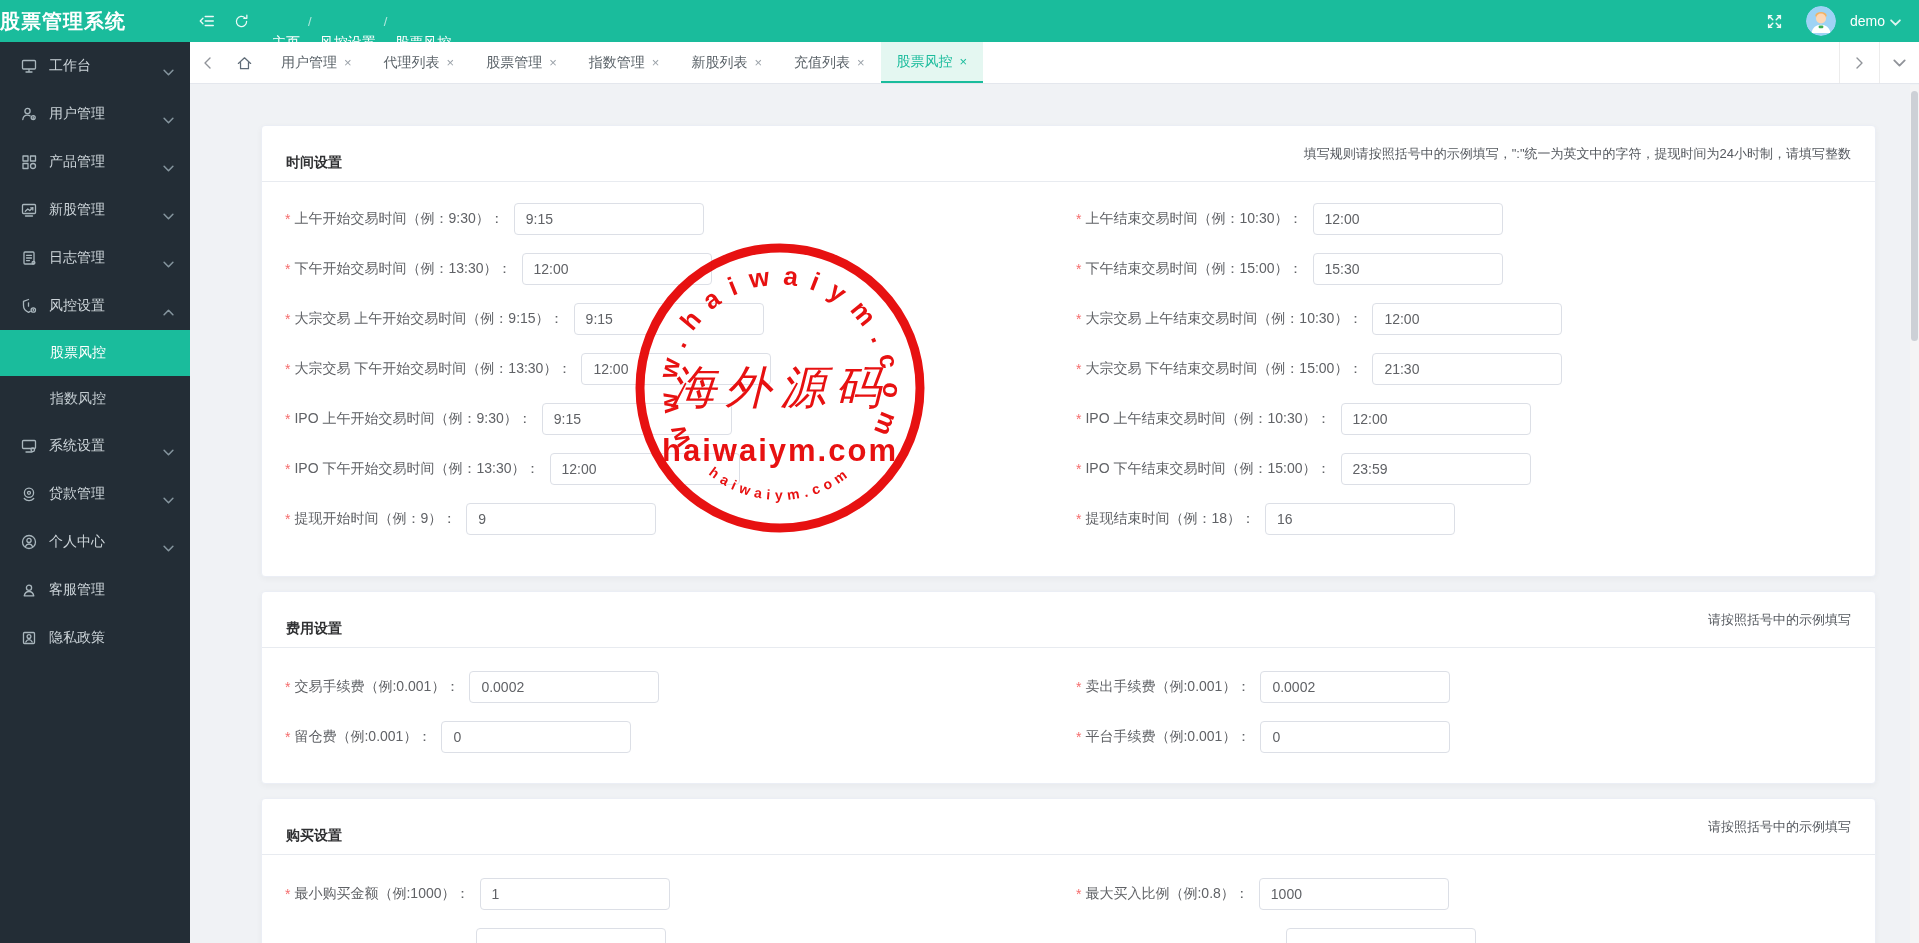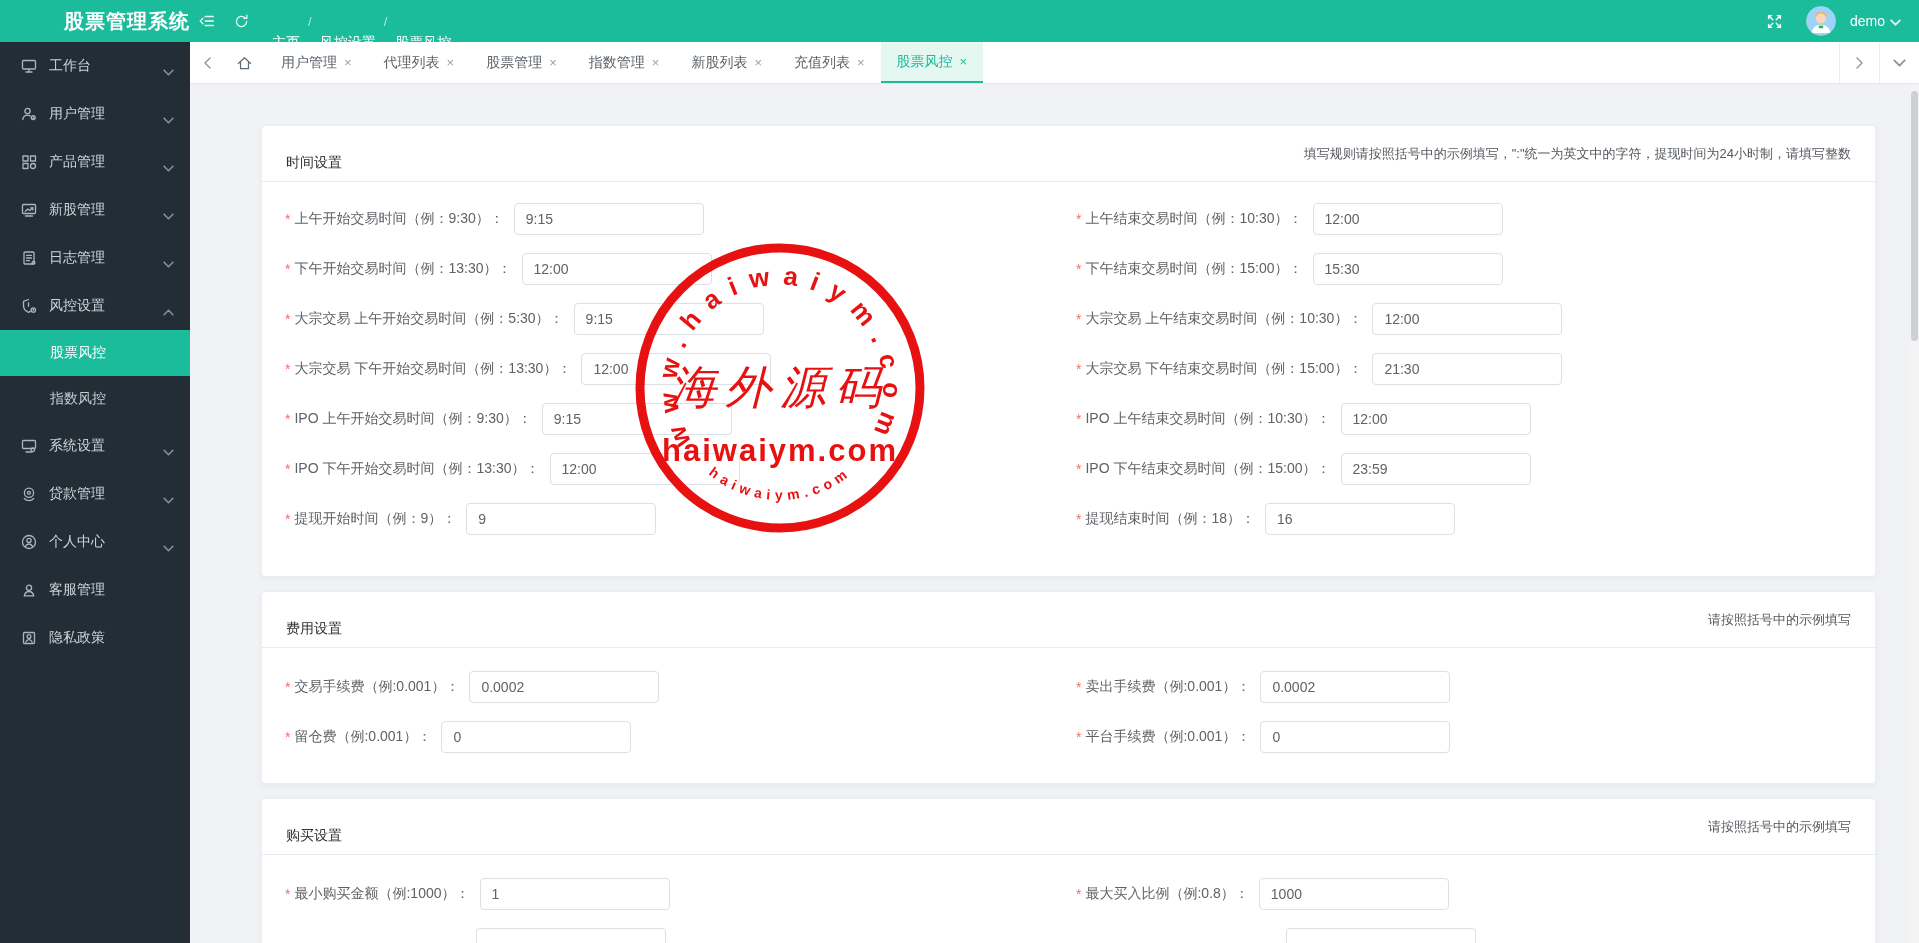--- a/index.html
+++ b/index.html
@@ -3,21 +3,21 @@
 <meta charset="utf-8">
 <style>
   * { margin:0; padding:0; box-sizing:border-box; }
   html,body { width:1919px; height:943px; overflow:hidden;
     font-family:"Liberation Sans","DejaVu Sans",sans-serif; }
   .app { position:relative; width:1919px; height:943px; background:#f0f2f5; }
 
   
   .header { position:absolute; top:0; left:0; width:1919px; height:42px;
     background:#1abc9c; display:flex; align-items:center; z-index:20; }
-  .logo { width:190px; text-align:right; color:#fff; font-size:20px; font-weight:bold; letter-spacing:1px; }
+  .logo { width:190px; text-align:left; color:#fff; font-size:20px; font-weight:bold; letter-spacing:1px; }
   .h-icon { width:34px; height:42px; display:flex; align-items:center; justify-content:center; cursor:pointer; }
   .h-icon svg { stroke:rgba(255,255,255,.92); fill:none; stroke-width:1.5; stroke-linecap:round; stroke-linejoin:round; }
   .breadcrumb { display:flex; align-items:center; margin-left:14px; font-size:14px; color:#fff; gap:8px; }
   .bc-sep { color:rgba(255,255,255,.65); font-size:13px; }
   .bc-item { cursor:pointer;margin-top:44px; }
   .h-right { margin-left:auto; display:flex; align-items:center; padding-right:18px; gap:14px; }
   .avatar { width:30px; height:30px; border-radius:50%; overflow:hidden; cursor:pointer; }
   .username { color:#fff; font-size:14px; display:flex; align-items:flex-start; gap:5px; cursor:pointer; }
   .caret svg { stroke:rgba(255,255,255,.85); fill:none; stroke-width:1.6; stroke-linecap:round; }
 
@@ -50,21 +50,21 @@
   .tab.active .x { color:#1abc9c; }
   .tb-right { margin-left:auto; display:flex; }
 
   
   .content { position:absolute; top:84px; left:190px; right:0; bottom:0;
     background:#f0f2f5; padding:41px 43px 0 71px; overflow:hidden; }
   .card { background:#fff; border:1px solid #ebeef5; border-radius:4px;
     box-shadow:0 2px 6px rgba(0,0,0,.04); margin-bottom:14px; }
   .card-hd { height:56px; display:flex; align-items:center; justify-content:space-between;
     padding:0 24px; border-bottom:1px solid #e8ebf0; }
-  .card-title { font-size:14px; font-weight:normal; color:#303133;margin-top:18px; }
+  .card-title { font-size:14px; font-weight:bold; color:#303133;margin-top:18px; }
   .card-note { font-size:13px; color:#54585e; }
   .card-bd { padding:12px 24px 32px 23px; }
   .card-bd.short { padding:14px 24px 21px 23px; }
   .frow { height:50px; display:flex; align-items:center; }
   .cell { display:flex; align-items:center; }
   .cl { width:791px; flex:none; }
   .cr { flex:1; }
   .req { color:#f56c6c; font-size:14px; margin-right:4px; }
   .flabel { font-size:14px; color:#606266; white-space:nowrap; }
   .fv { height:32px; width:190px; border:1px solid #dcdfe6; border-radius:4px;
@@ -349,21 +349,21 @@
           </div>
           <div class="cell cr">
             <span class="req">*</span>
             <span class="flabel">下午结束交易时间（例：15:00）：</span>
             <input class="fv" value="15:30" style="">
           </div>
         </div>
         <div class="frow">
           <div class="cell cl">
             <span class="req">*</span>
-            <span class="flabel">大宗交易 上午开始交易时间（例：5:30）：</span>
+            <span class="flabel">大宗交易 上午开始交易时间（例：9:15）：</span>
             <input class="fv" value="9:15" style="">
           </div>
           <div class="cell cr">
             <span class="req">*</span>
             <span class="flabel">大宗交易 上午结束交易时间（例：10:30）：</span>
             <input class="fv" value="12:00" style="">
           </div>
         </div>
         <div class="frow">
           <div class="cell cl">

